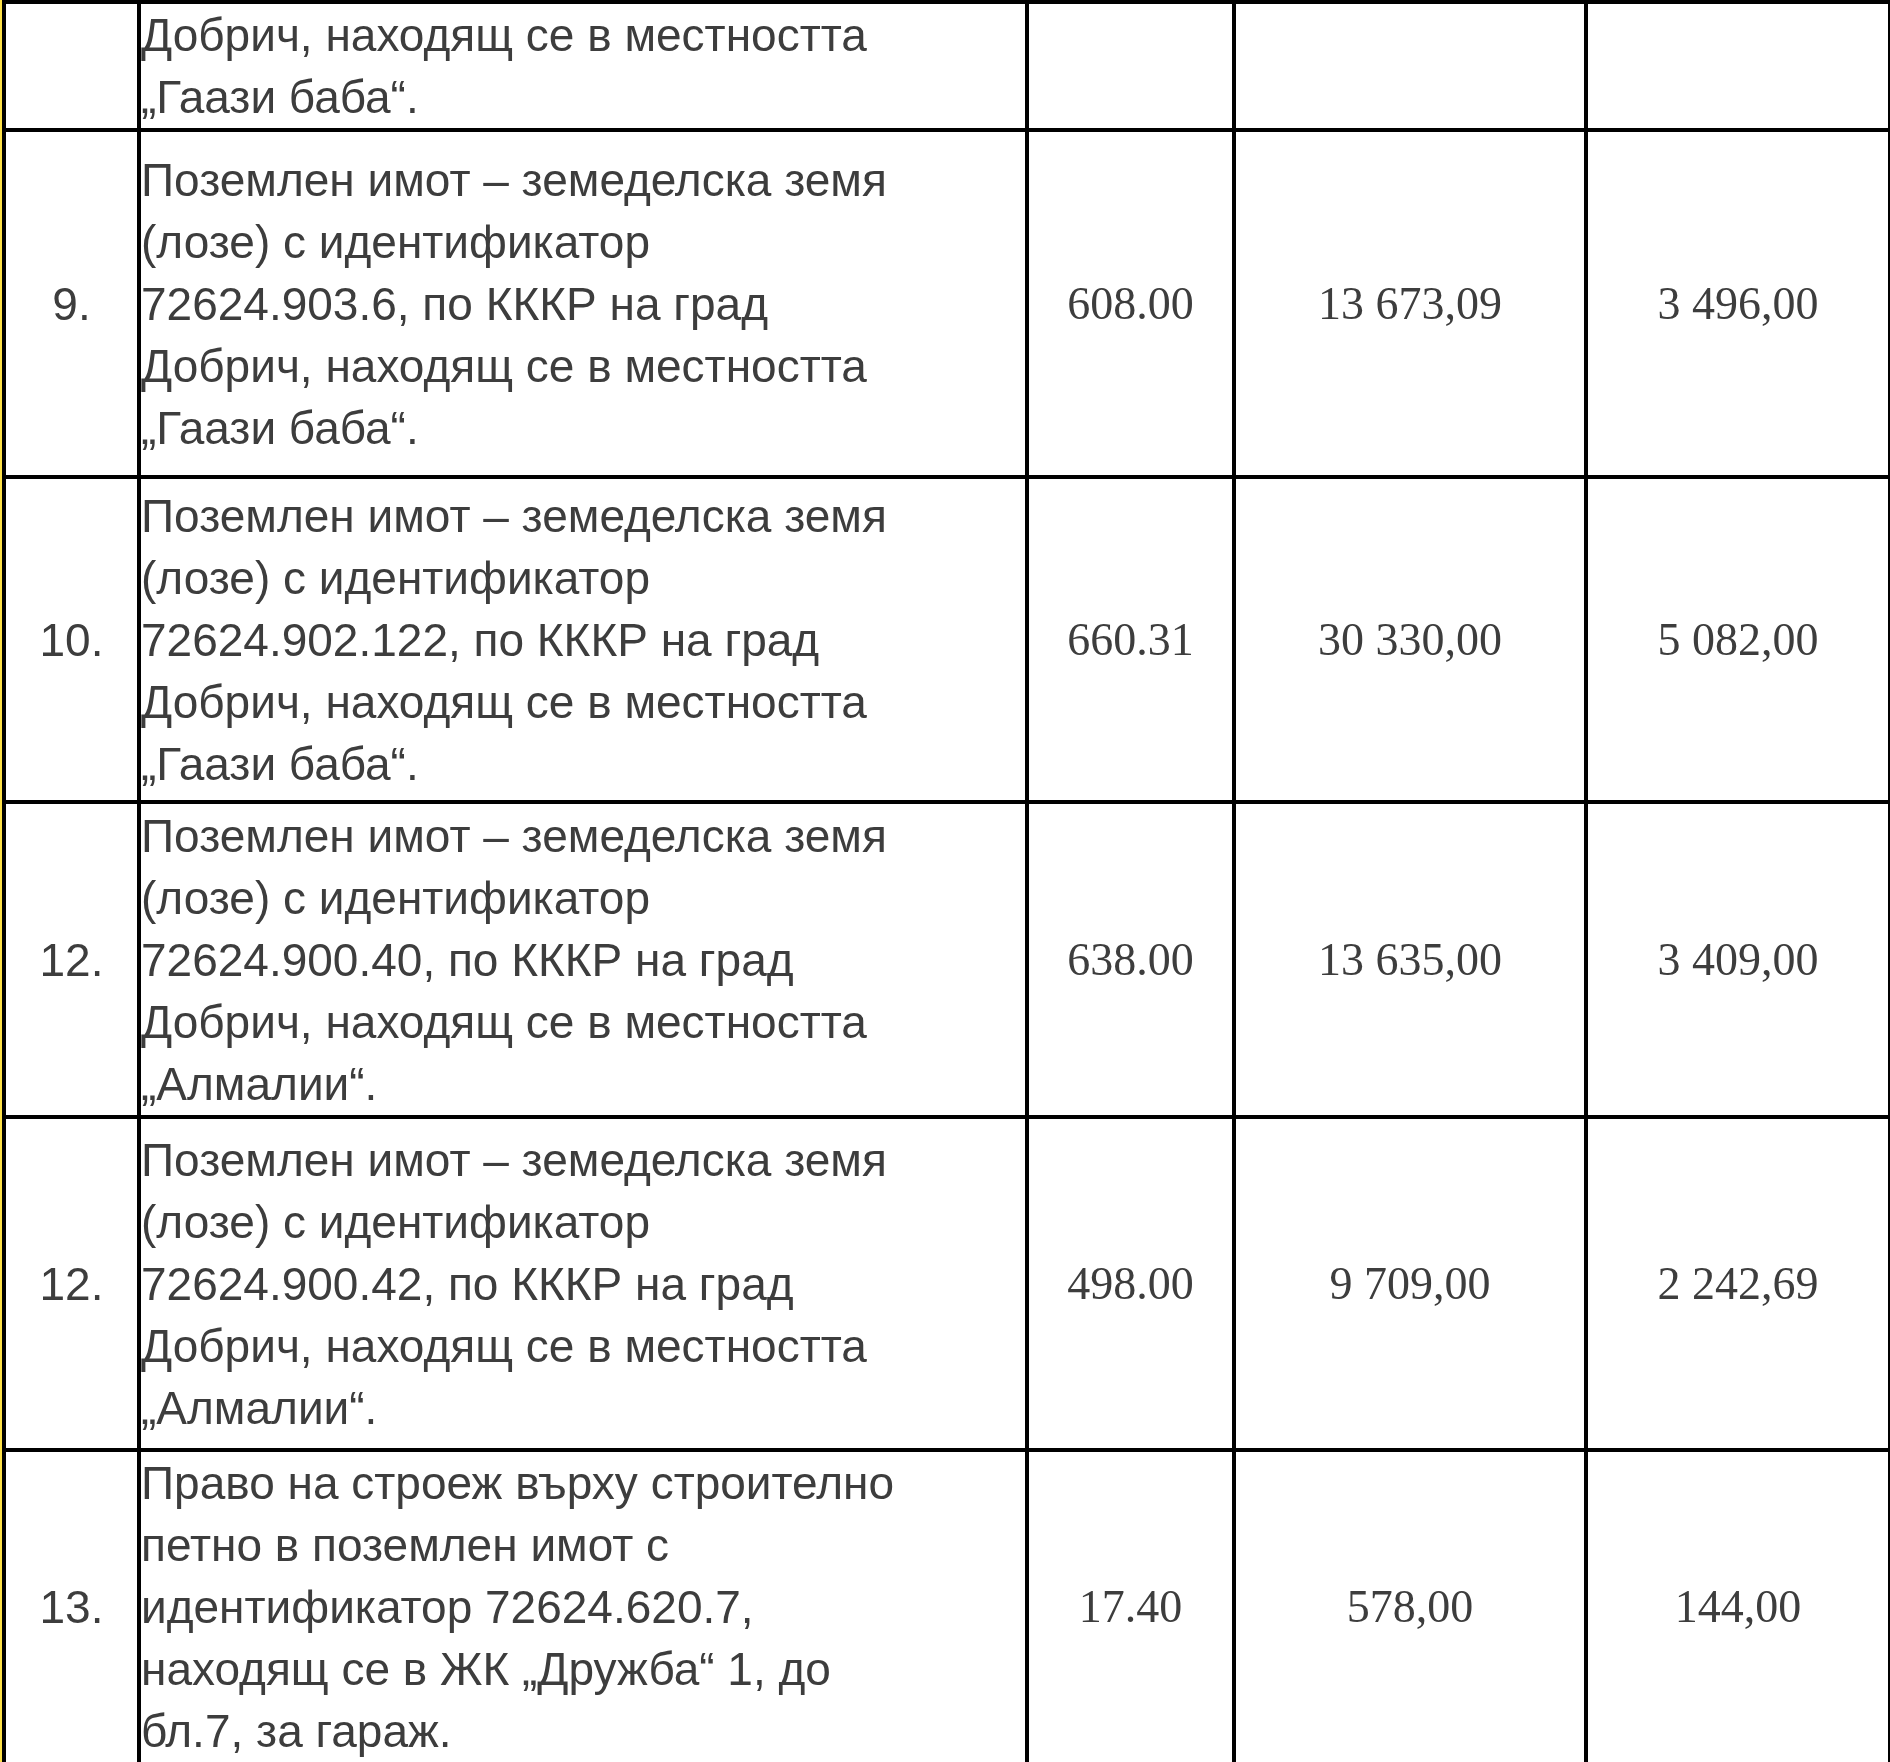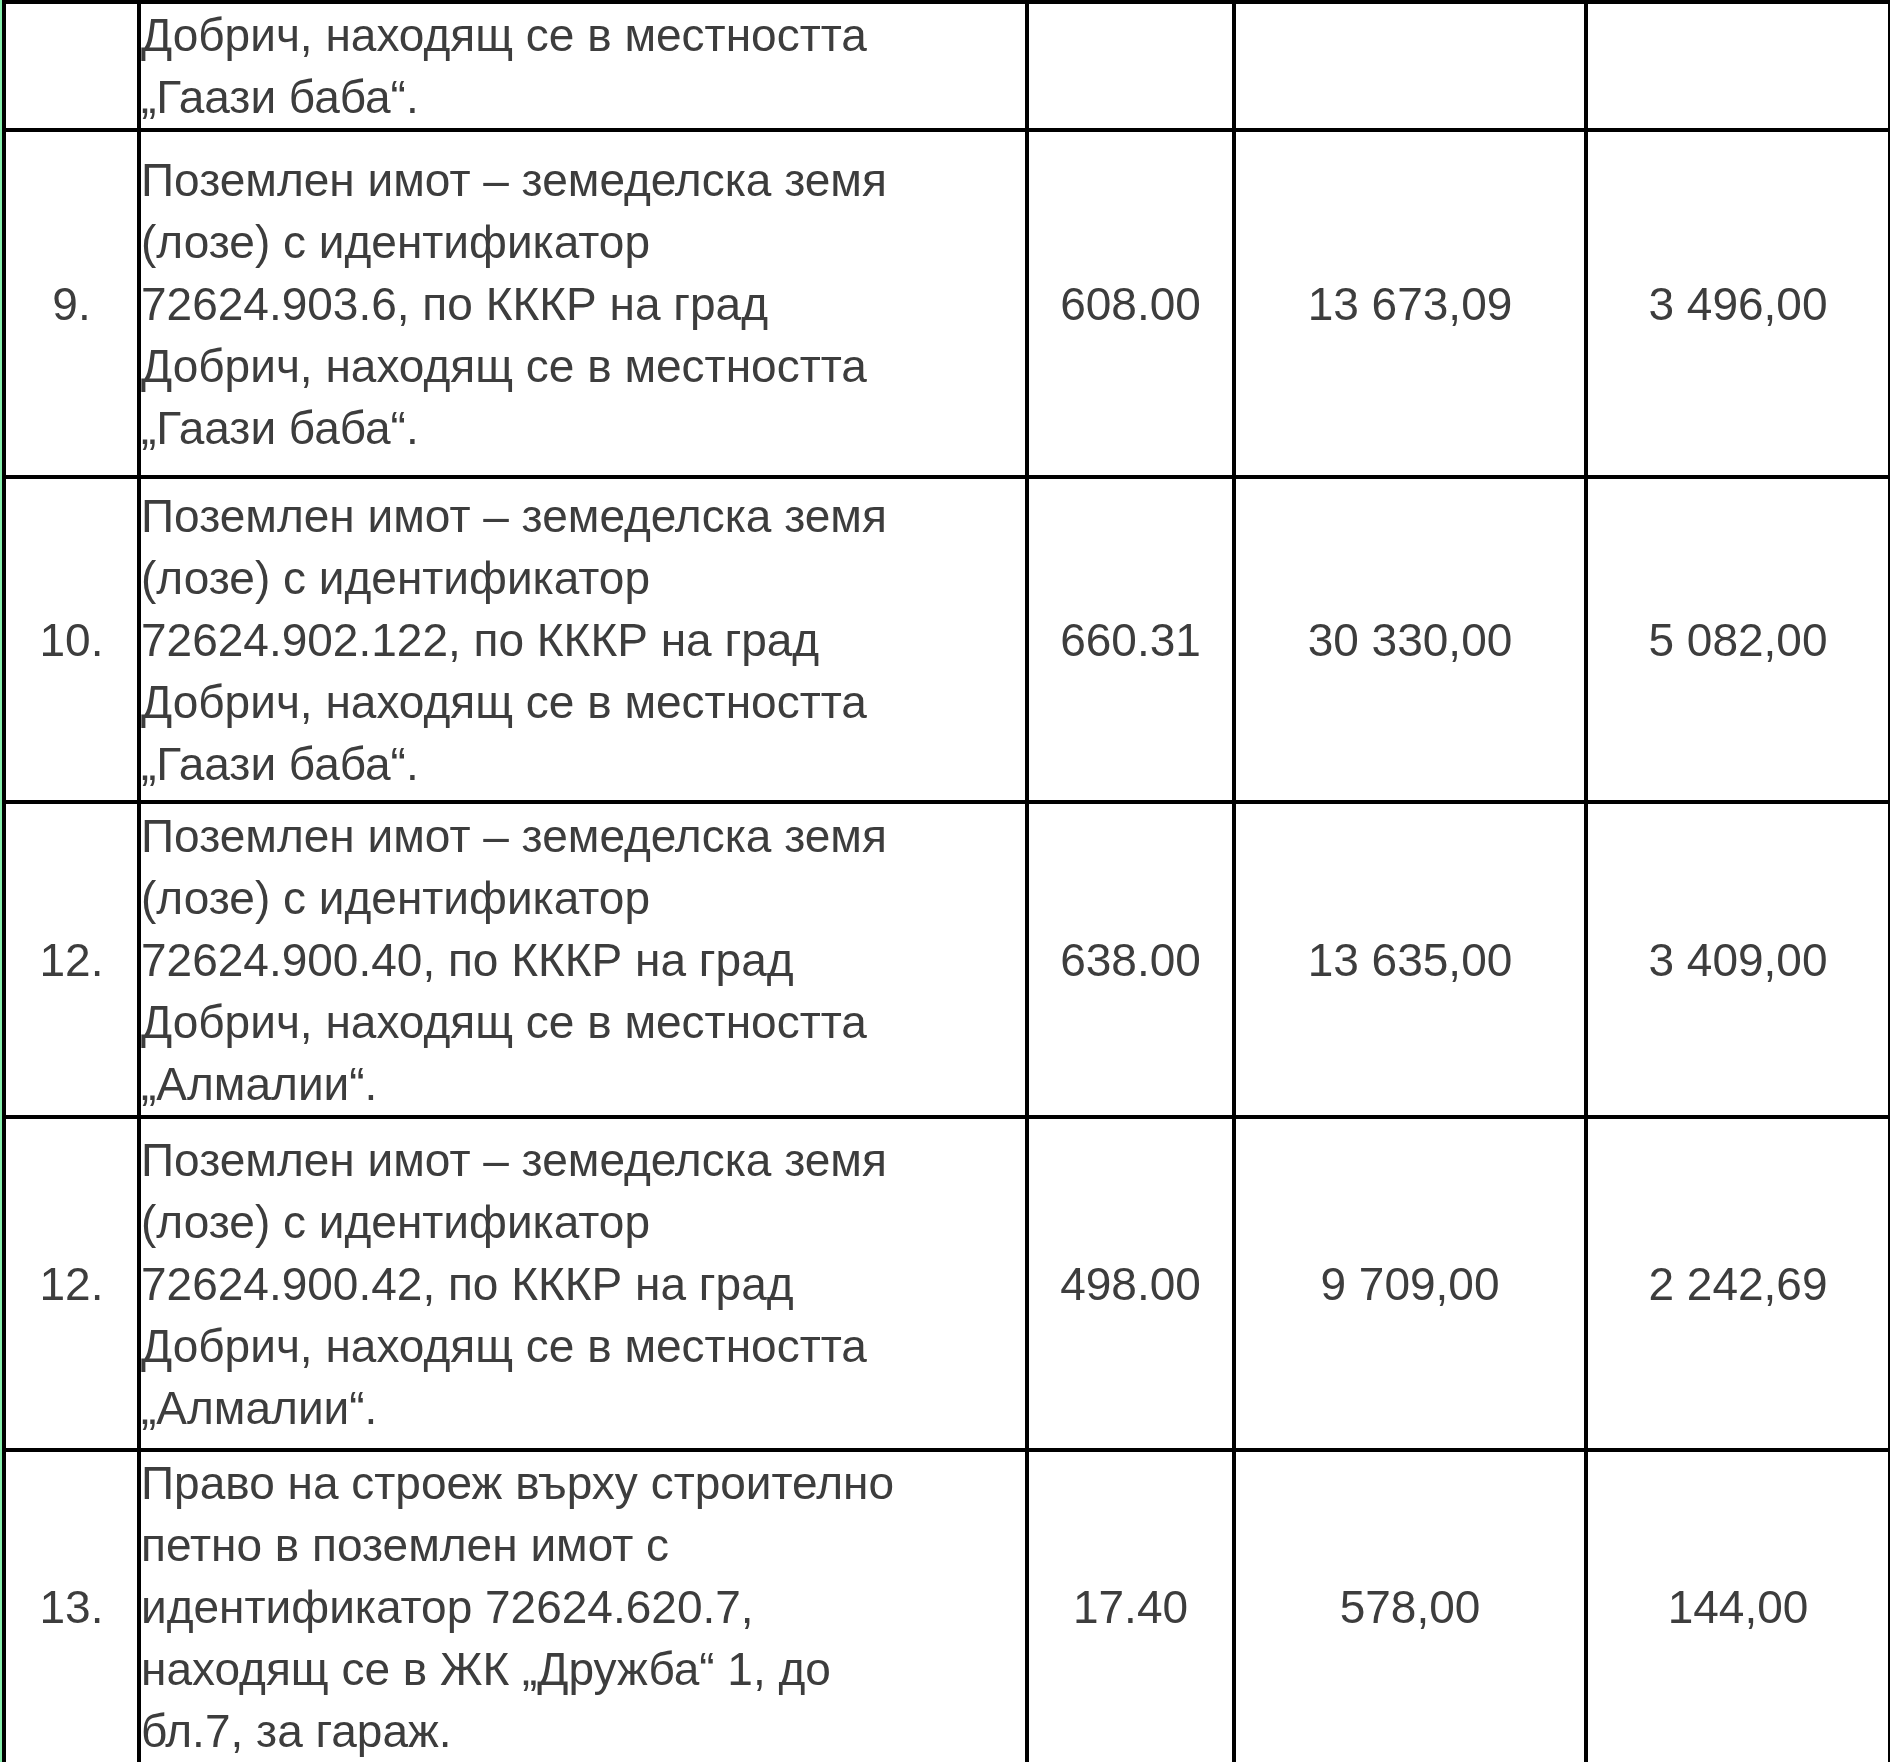--- a/index.html
+++ b/index.html
@@ -3,21 +3,21 @@
 <meta charset="utf-8">
 <style>
   html, body {
     margin: 0;
     padding: 0;
     background: #ffffff;
   }
   .page {
     width: 1890px;
     height: 1762px;
-    background: #86efac;
+    background: #fde047;
     overflow: hidden;
     box-sizing: border-box;
   }
   table.doc-table {
     border-collapse: collapse;
     table-layout: fixed;
     width: 1886px;
     margin-left: 2px;
     font-family: "Liberation Sans", sans-serif;
     font-size: 46px;
@@ -41,20 +41,21 @@
     padding: 10px 8px 10px 18px;
     white-space: pre-line;
   }
   tr.row-partial td.cell-desc {
     padding-top: 0;
     padding-bottom: 0;
   }
   td.cell-val {
     text-align: center;
     white-space: nowrap;
+    font-family: Liberation Serif, serif;
   }
 </style>
 </head>
 <body>
 
 <div class="page">
   <table class="doc-table">
     <colgroup>
       <col style="width:135px">
       <col style="width:888px">

